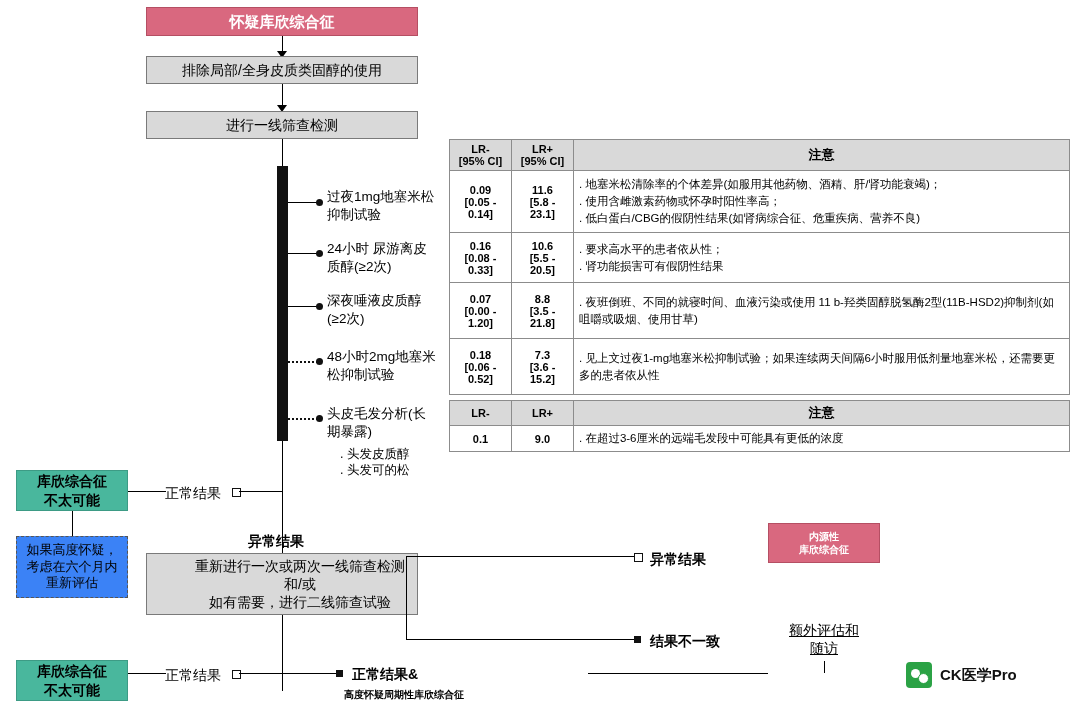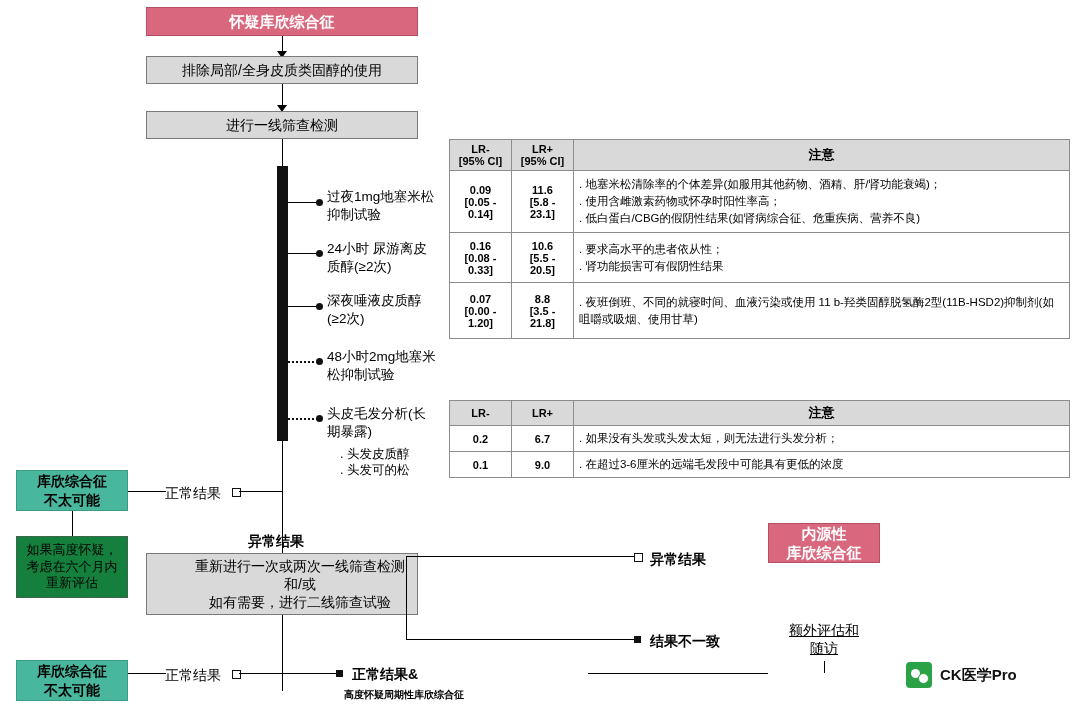--- a/index.html
+++ b/index.html
@@ -14,21 +14,21 @@
   .abs{position:absolute;box-sizing:border-box;}
   .box{
     border:1px solid #7a7a7a;
     display:flex;align-items:center;justify-content:center;
     text-align:center;
     line-height:1.3;
   }
   .pink{background:#d9687f;color:#fff;border:1px solid #b54f63;font-weight:bold;font-size:15px;}
   .grey{background:#d9d9d9;color:#000;font-size:14px;}
   .green{background:#49b79d;color:#000;font-weight:bold;font-size:14px;border:1px solid #3d9b85;}
-  .dashed{background:#15803d;border:1px dashed #555;font-size:13px;color:#000;}
+  .dashed{background:#3b82f6;border:1px dashed #555;font-size:13px;color:#000;}
   .plain{background:transparent;border:none;text-decoration:underline;}
   .vline{position:absolute;background:#000;width:1px;}
   .hline{position:absolute;background:#000;height:1px;}
   .thickbar{position:absolute;background:#111;width:11px;}
   .dotline{position:absolute;border-top:2px dotted #111;height:0;}
   .arrow-down{
     position:absolute;width:0;height:0;
     border-left:5px solid transparent;border-right:5px solid transparent;
     border-top:7px solid #000;
   }
@@ -173,21 +173,21 @@
 </div>
 
 <div class="hline" style="left:418px;top:584px;width:0px;"></div>
 <div class="vline" style="left:406px;top:556px;height:83px;"></div>
 <div class="hline" style="left:406px;top:556px;width:230px;"></div>
 <div class="sq-open" style="left:634px;top:553px;"></div>
 <div class="lbl b" style="left:650px;top:550px;font-size:14px;">
   <span>异常结果</span>
 </div>
 
-<div class="abs box pink" style="left:768px;top:523px;width:112px;height:40px;flex-direction:column;font-size:15px;">
+<div class="abs box pink" style="left:768px;top:523px;width:112px;height:40px;flex-direction:column;font-size:10px;">
   <span>内源性</span>
   <span>库欣综合征</span>
 </div>
 
 <div class="hline" style="left:406px;top:639px;width:230px;"></div>
 <div class="sq-solid" style="left:634px;top:636px;"></div>
 <div class="lbl b" style="left:650px;top:632px;font-size:14px;">
   <span>结果不一致</span>
 </div>
 
@@ -264,45 +264,51 @@
         <td class="num">
           <div>0.07</div>
           <div>[0.00 - 1.20]</div>
         </td>
         <td class="num">
           <div>8.8</div>
           <div>[3.5 - 21.8]</div>
         </td>
         <td class="note-cell" style="white-space:pre-line;">. 夜班倒班、不同的就寝时间、血液污染或使用 11 b-羟类固醇脱氢酶2型(11B-HSD2)抑制剂(如咀嚼或吸烟、使用甘草)</td>
       </tr>
+      <tr style="height:56px;">
+        <td class="num">
+          <div>0.18</div>
+          <div>[0.06 - 0.52]</div>
+        </td>
+        <td class="num">
+          <div>7.3</div>
+          <div>[3.6 - 15.2]</div>
+        </td>
+        <td class="note-cell" style="white-space:pre-line;">. 见上文过夜1-mg地塞米松抑制试验；如果连续两天间隔6小时服用低剂量地塞米松，还需要更多的患者依从性</td>
+      </tr>
     </tbody>
   </table>
 </div>
 
 <div class="abs" style="left:449px;top:400px;width:621px;">
   <table class="lr" style="width:621px;table-layout:fixed;">
     <colgroup>
         <col style="width:62px">
         <col style="width:62px">
         <col>
       </colgroup>
     <thead>
       <tr>
         <th>LR-</th>
         <th>LR+</th>
         <th class="note">注意</th>
       </tr>
     </thead>
     <tbody>
       <tr style="height:26px;">
-        <td class="num">0.2</td>
-        <td class="num">6.7</td>
-        <td class="note-cell">. 如果没有头发或头发太短，则无法进行头发分析；</td>
-      </tr>
-      <tr style="height:26px;">
         <td class="num">0.1</td>
         <td class="num">9.0</td>
         <td class="note-cell">. 在超过3-6厘米的远端毛发段中可能具有更低的浓度</td>
       </tr>
     </tbody>
   </table>
 </div>
 
 <div class="wm" style="left:906px;top:662px;">
   <span class="wmlogo"></span>

